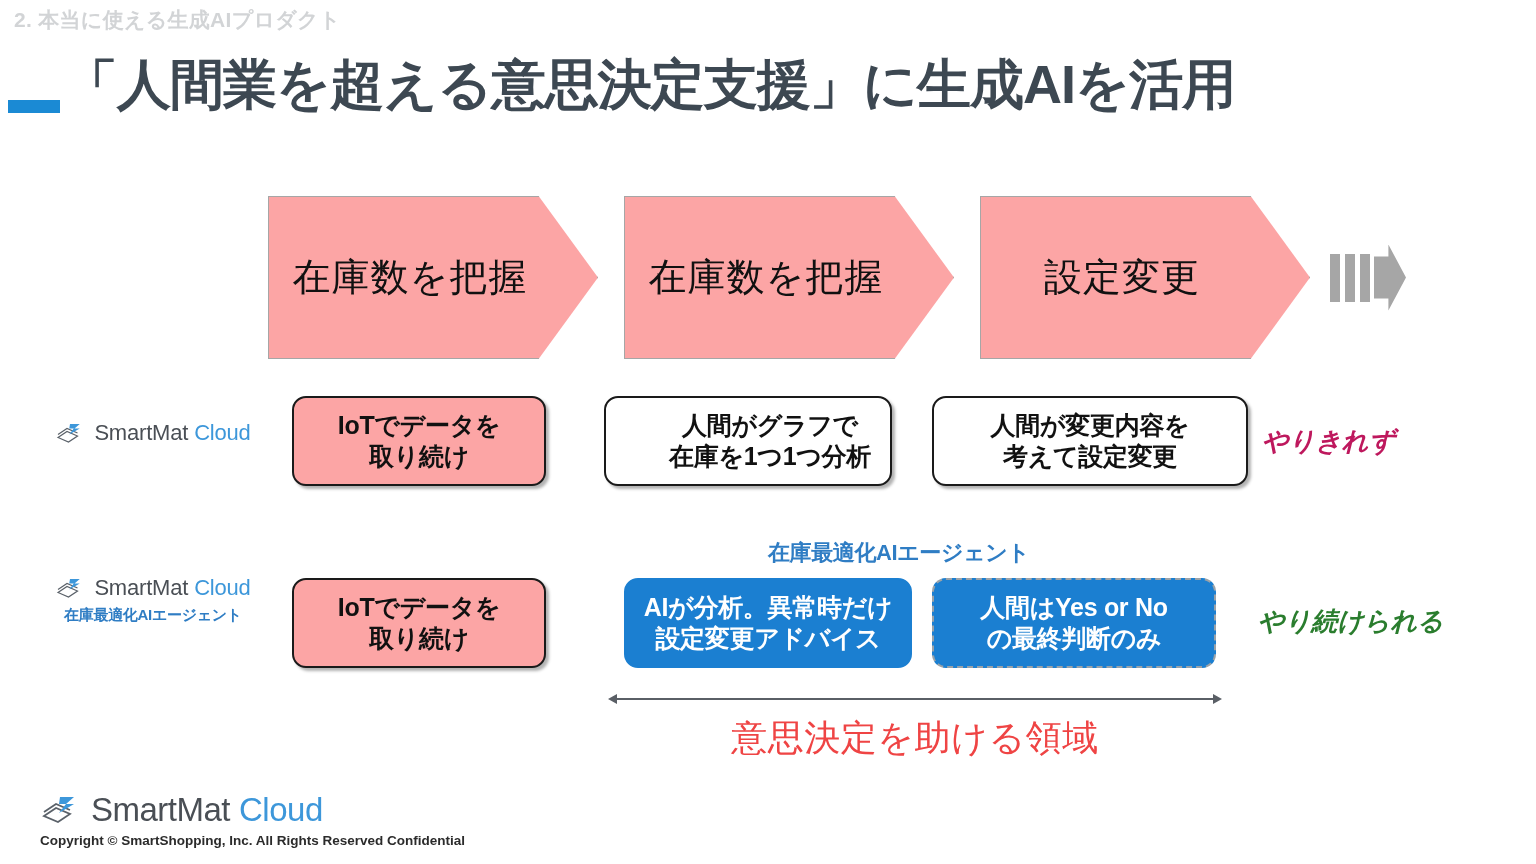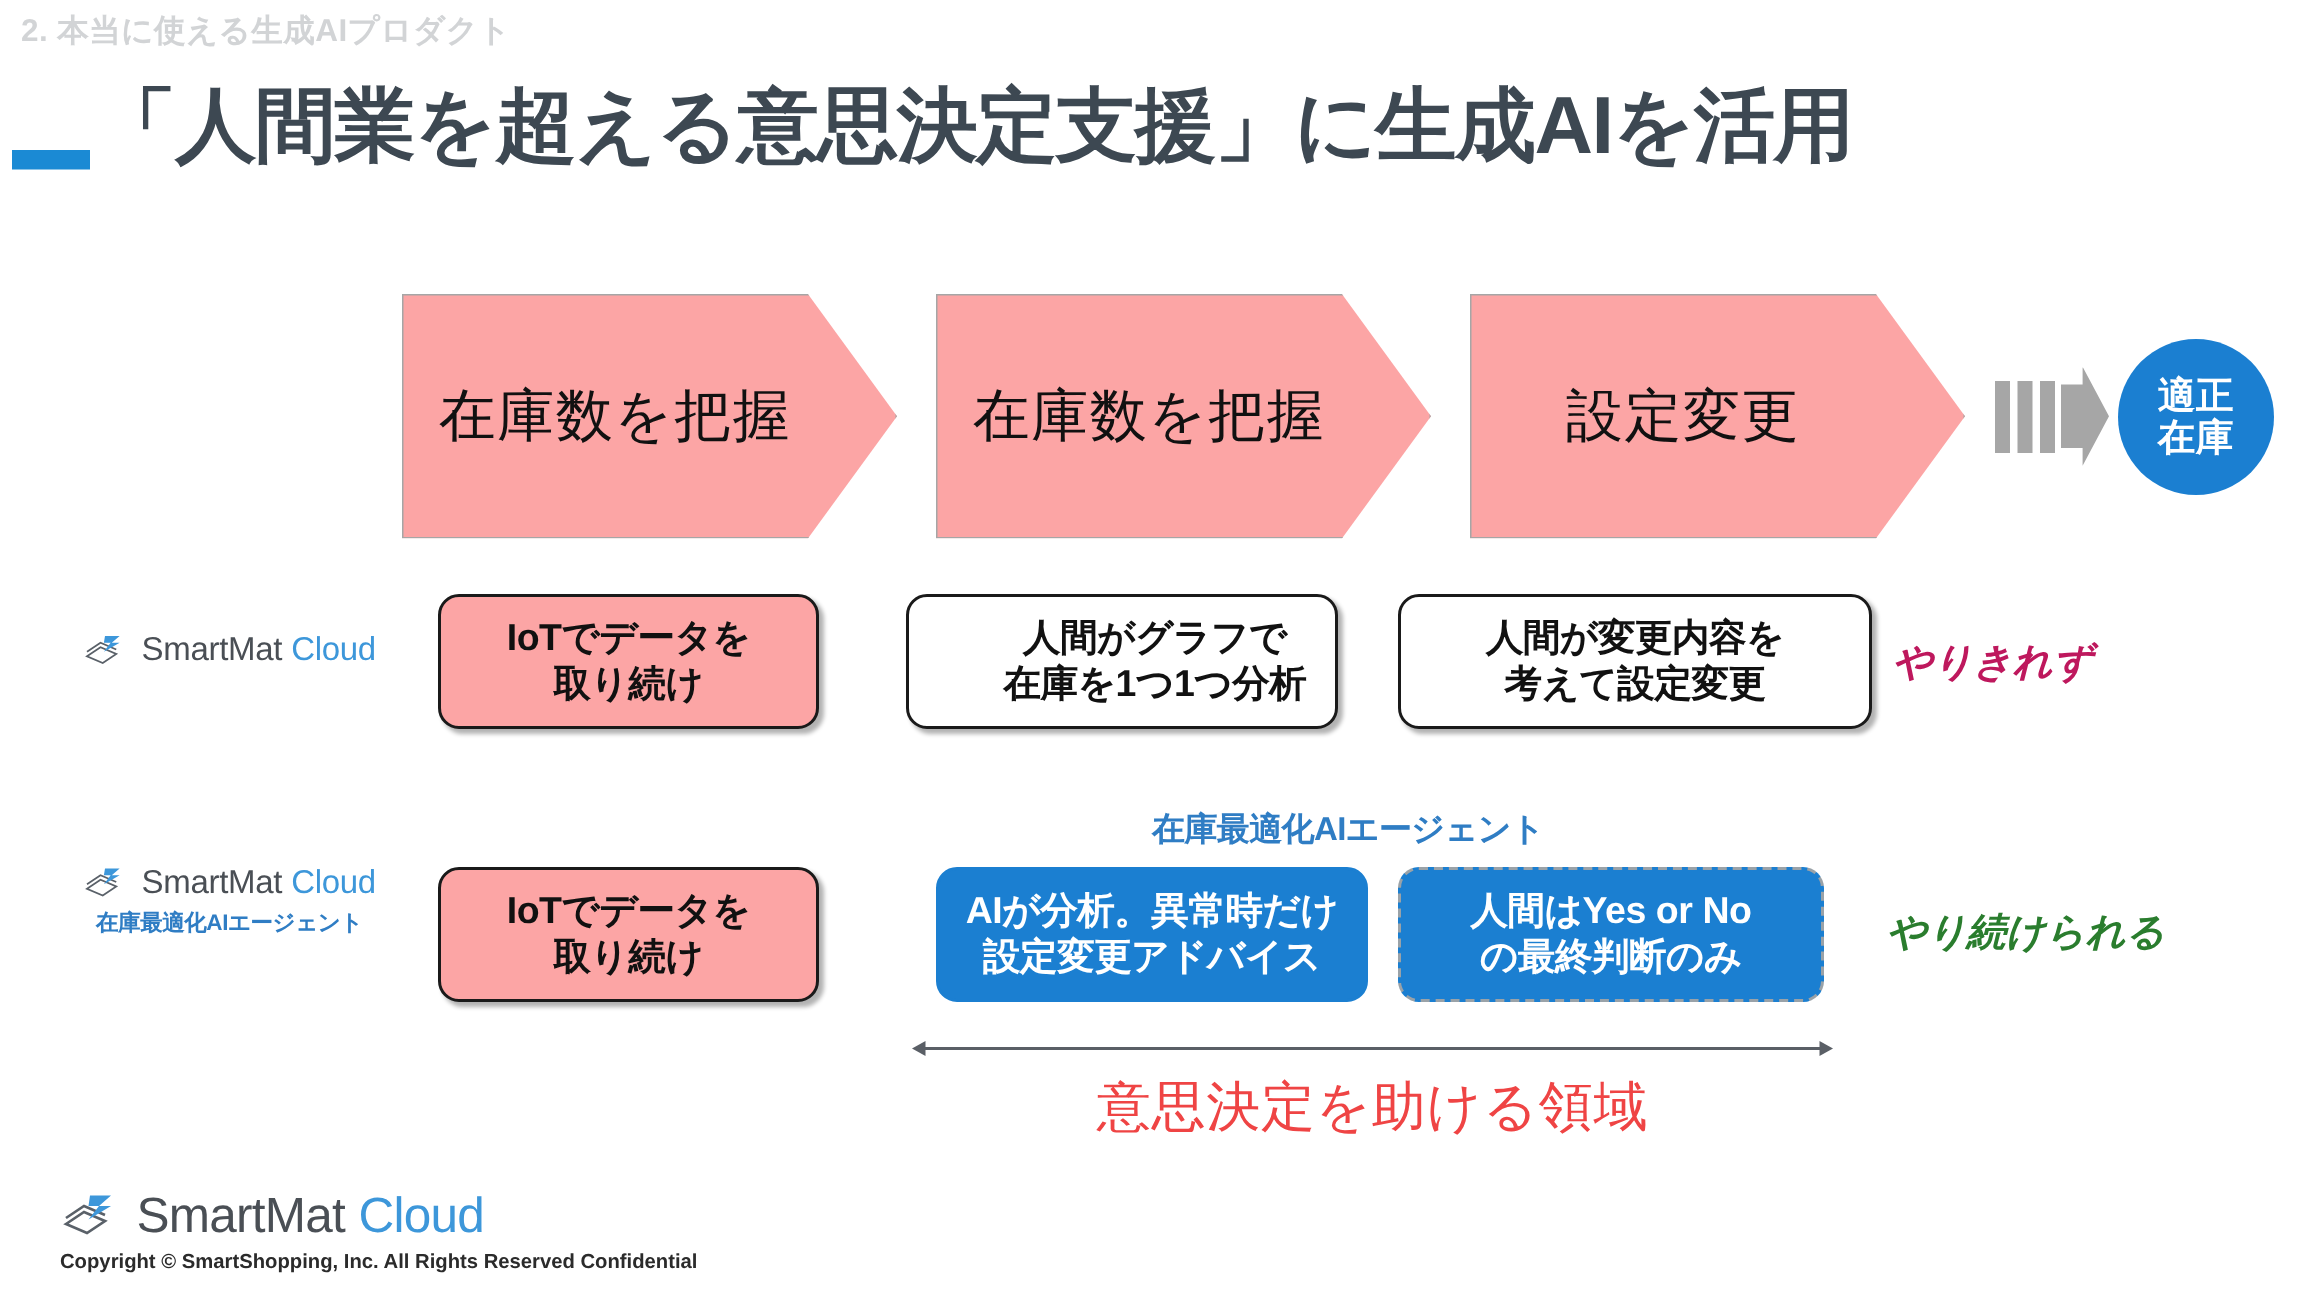--- a/index.html
+++ b/index.html
@@ -309,24 +309,20 @@
       <span class="chev-label">設定変更</span>
     </div>
 
     <div class="striped-arrow">
       <span class="bar b1"></span>
       <span class="bar b2"></span>
       <span class="bar b3"></span>
       <span class="arrowhead"></span>
     </div>
 
-    <div class="result-circle">
-      <span>適正</span>
-      <span>在庫</span>
-    </div>
   </div>
 
   <div class="row-logo" style="left:28px; top:420px;">
     <div class="logo-line">
       <svg class="logo-mark" viewBox="0 0 40 32">
         <path d="M4 22 L16 14 L30 20 L18 28 Z" fill="none" stroke="#5a6169" stroke-width="1.6"></path>
         <path d="M4 18 L16 10 L30 16" fill="none" stroke="#5a6169" stroke-width="1.6"></path>
         <path d="M20 4 L33 4 L26 10 L33 10 L19 18 L25 10 L19 10 Z" fill="#3d97da"></path>
       </svg>
       <span class="logo-smartmat">SmartMat</span>

